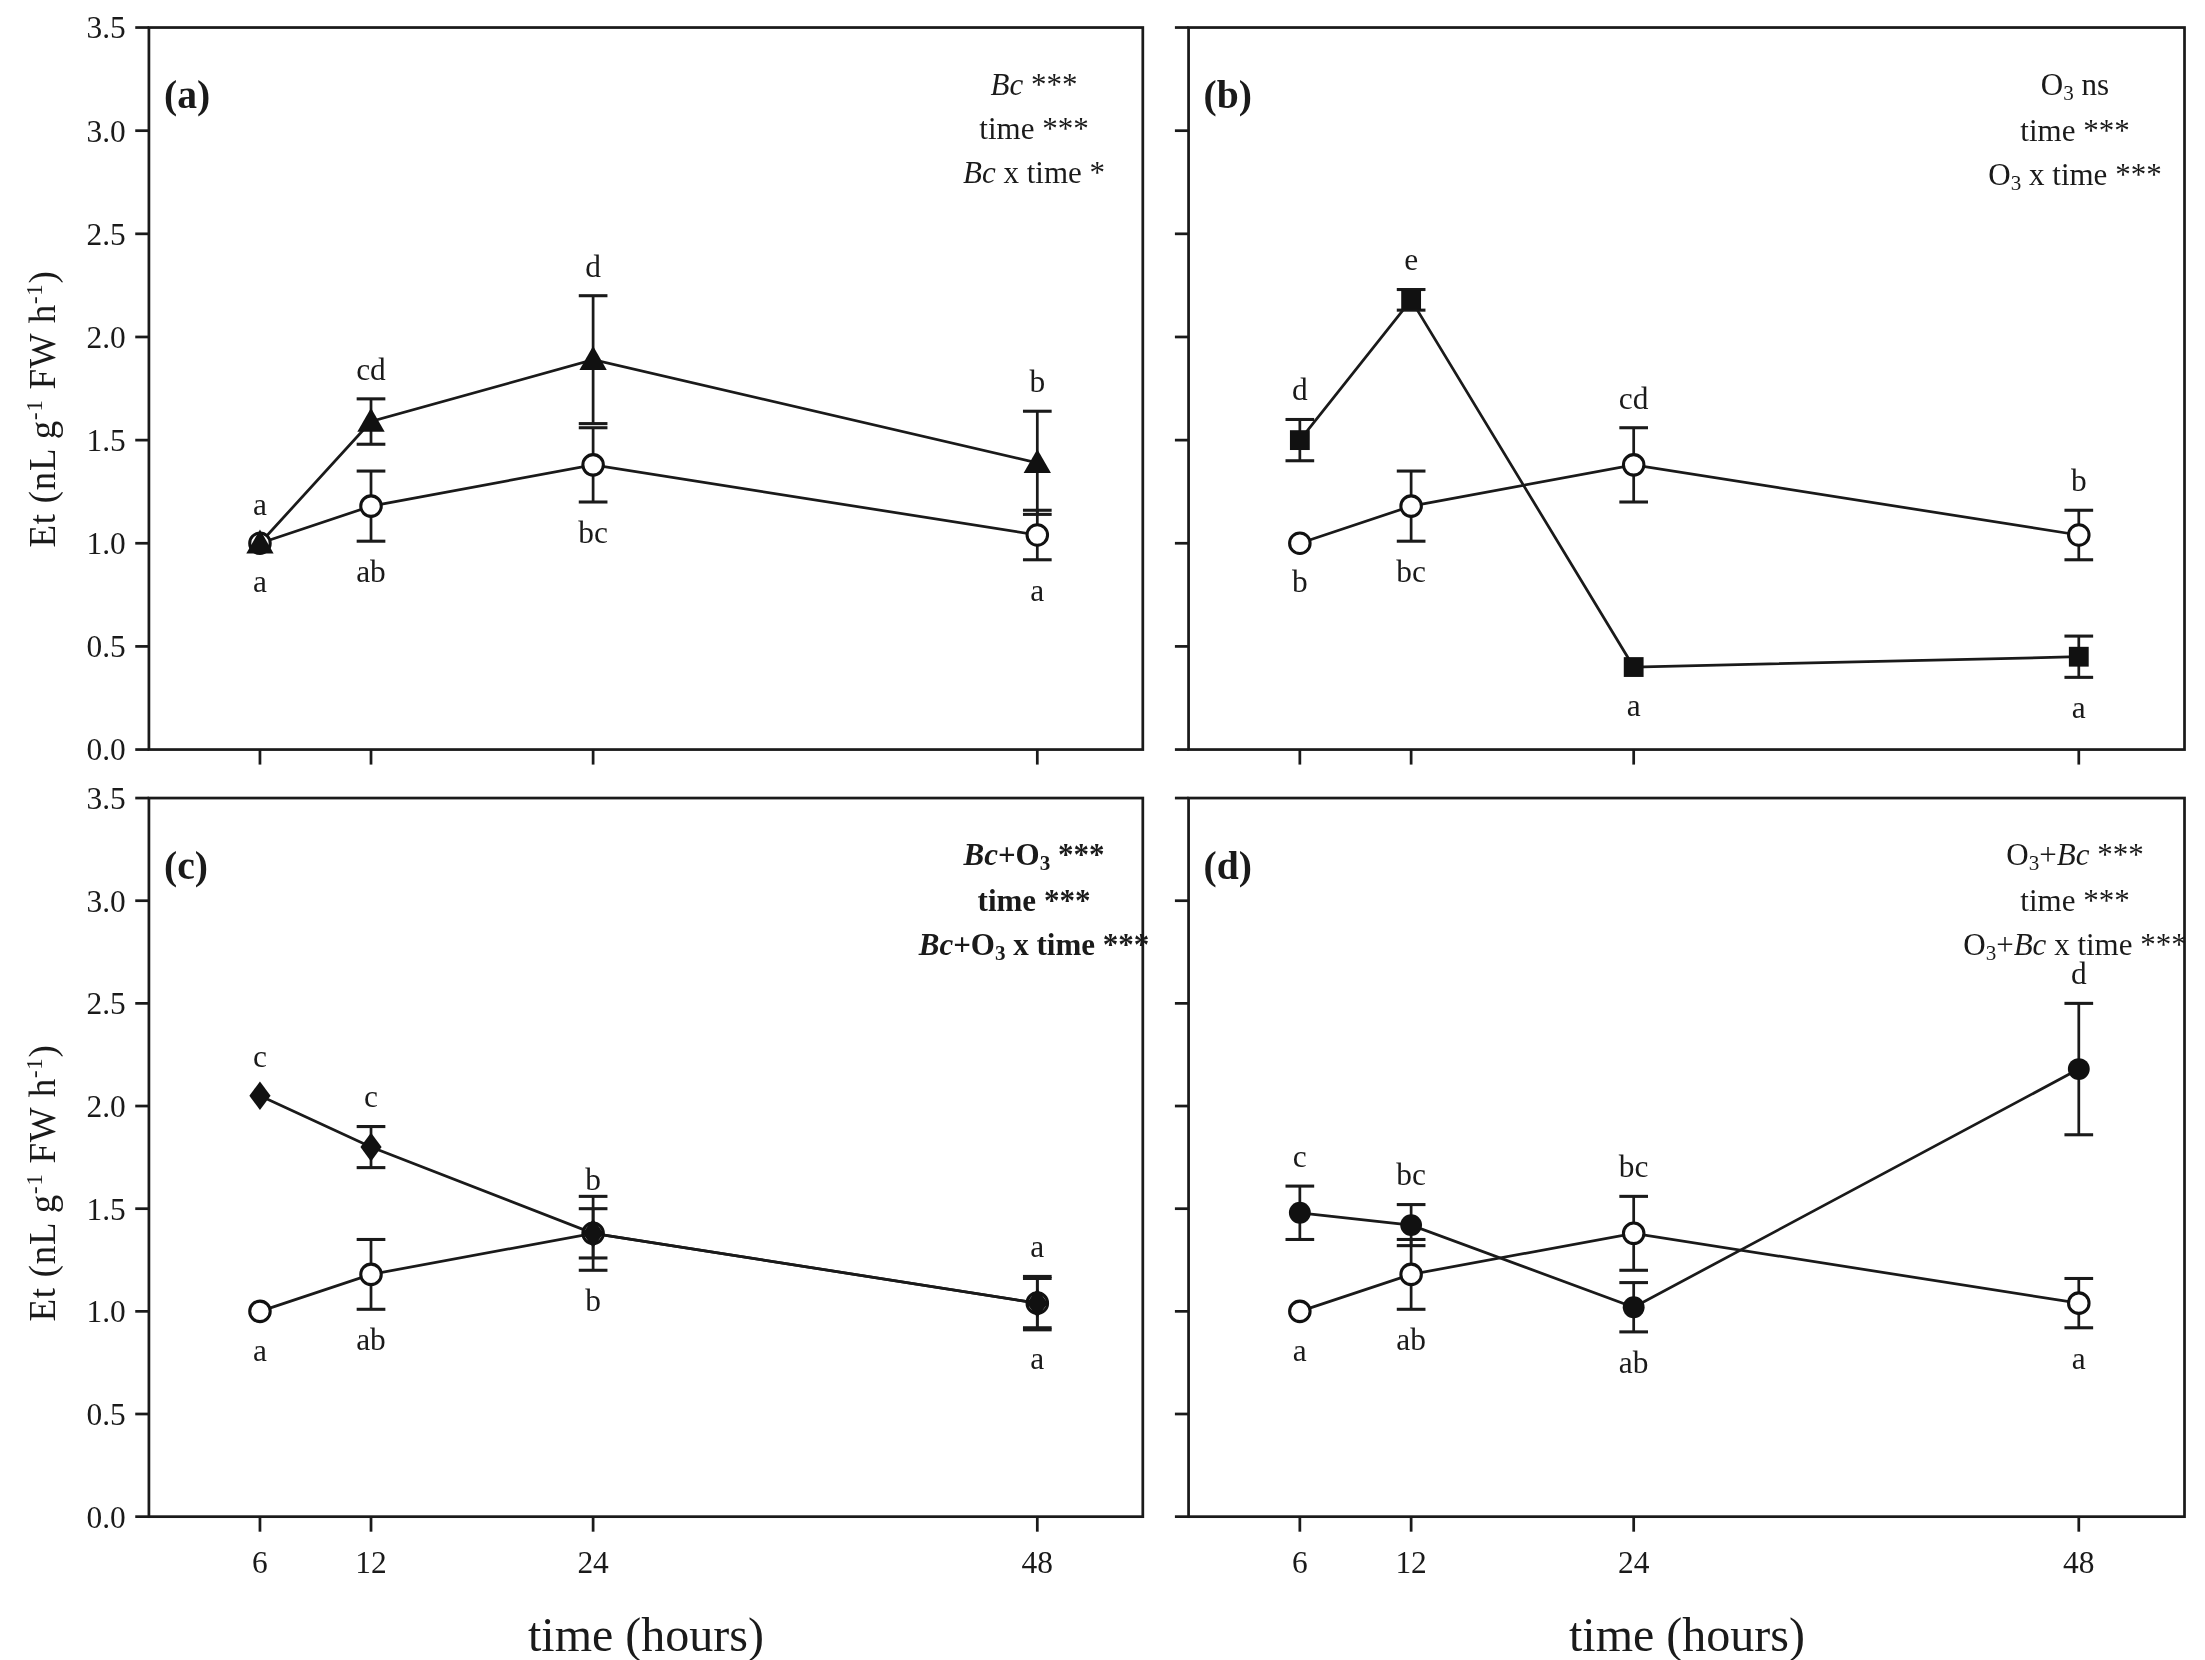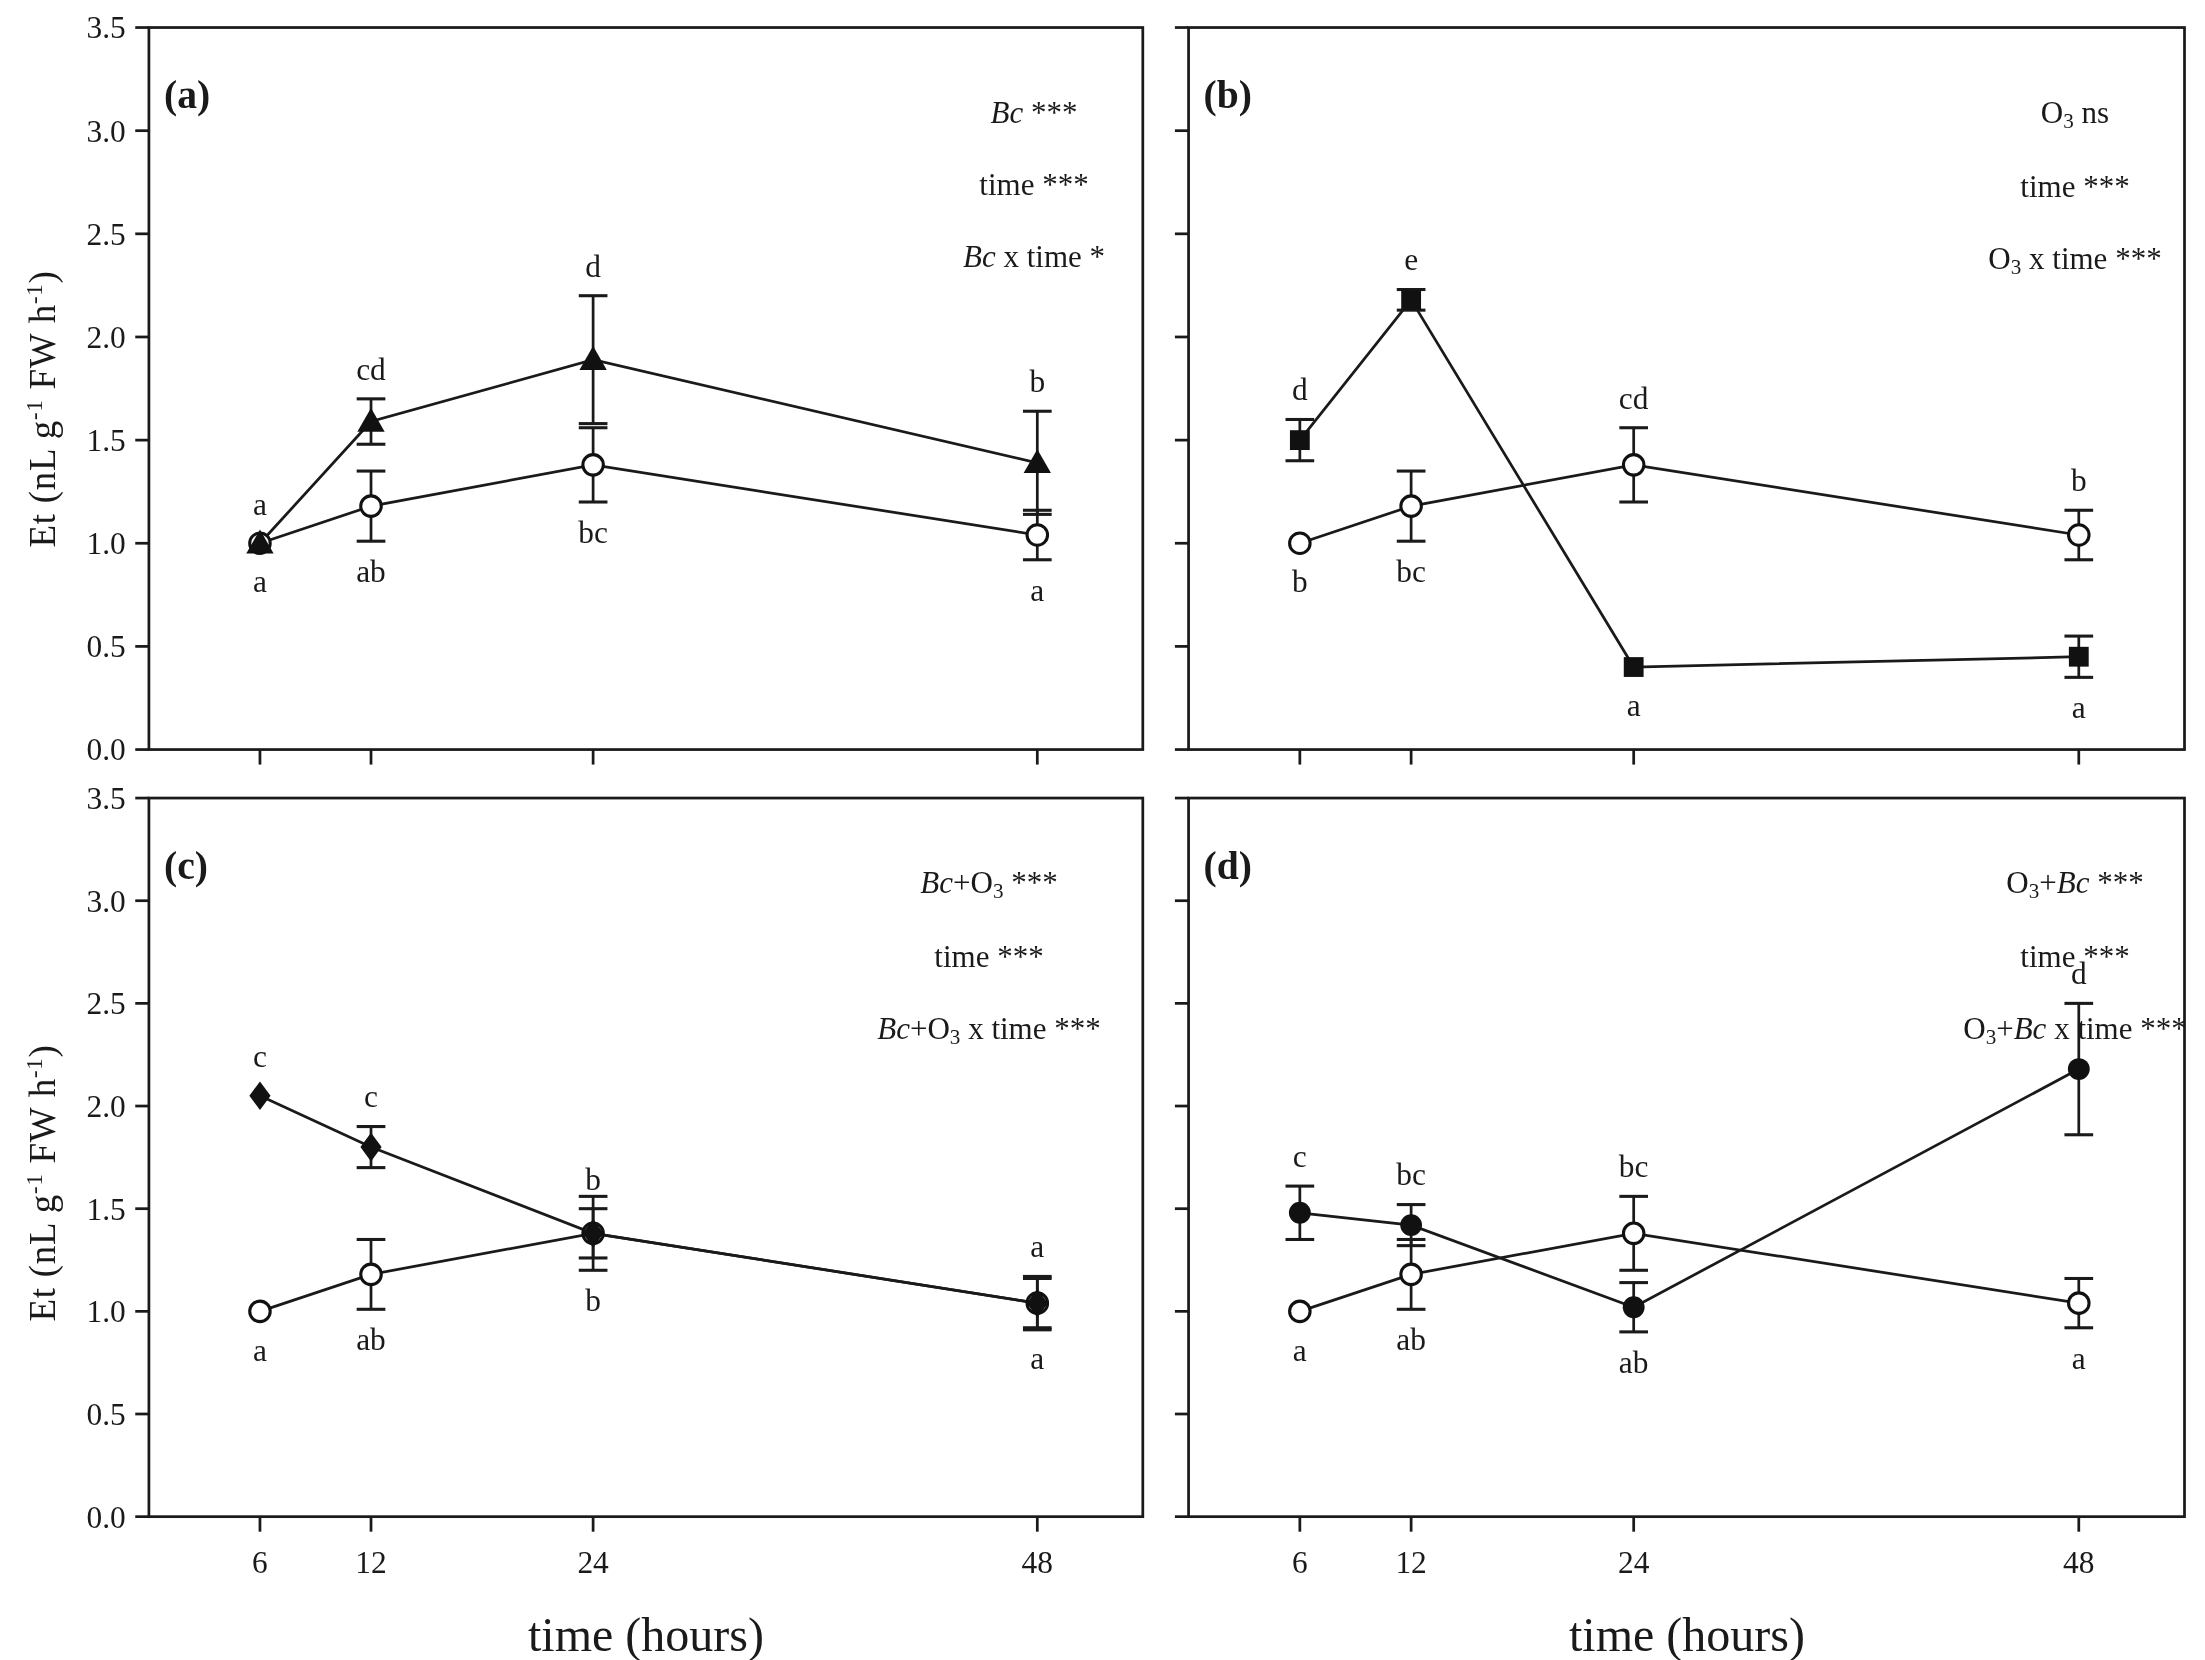--- a/index.html
+++ b/index.html
@@ -3,21 +3,21 @@
 <meta charset="utf-8">
 <style>
   html,body{margin:0;padding:0;background:#ffffff;}
   body{width:2205px;height:1661px;font-family:"Liberation Serif","DejaVu Serif",serif;color:#1a1a1a;}
   .fig{position:relative;width:2205px;height:1661px;background:#fff;overflow:hidden;}
   #plot{position:absolute;left:0;top:0;}
   #plot text{font-family:"Liberation Serif","DejaVu Serif",serif;fill:#1a1a1a;}
   .ylabel{position:absolute;transform:translate(-50%,-50%) rotate(-90deg);font-size:37px;white-space:nowrap;letter-spacing:0.7px;}
   .xlabel{position:absolute;transform:translateX(-50%);font-size:48px;white-space:nowrap;}
   .anno{position:absolute;width:314px;text-align:center;font-size:31px;line-height:1.42;}
-  .anno .line{white-space:nowrap;margin-top:28px;}
+  .anno .line{white-space:nowrap;}
   .it{font-style:italic;}
   .sb{font-size:0.68em;vertical-align:-0.22em;}
   .sp{font-size:0.62em;vertical-align:0.55em;}
 </style>
 </head>
 <body>
 
 <div class="fig">
   <svg id="plot" width="2205" height="1661" viewBox="0 0 3228 2431">
       <g>
@@ -267,21 +267,21 @@
       <div class="anno" style="left: 877px; top: 63px;">
         <div class="line"><span class="it">Bc</span><span> ***</span></div>
         <div class="line"><span>time ***</span></div>
         <div class="line"><span class="it">Bc</span><span> x time *</span></div>
       </div>
       <div class="anno" style="left: 1918px; top: 63px;">
         <div class="line"><span>O</span><span class="sb">3</span><span> ns</span></div>
         <div class="line"><span>time ***</span></div>
         <div class="line"><span>O</span><span class="sb">3</span><span> x time ***</span></div>
       </div>
-      <div class="anno" style="left: 832px; top: 833px;">
+      <div class="anno" style="left: 877px; top: 833px; font-weight: bold;">
         <div class="line"><span class="it">Bc</span><span>+O</span><span class="sb">3</span><span> ***</span></div>
         <div class="line"><span>time ***</span></div>
         <div class="line"><span class="it">Bc</span><span>+O</span><span class="sb">3</span><span> x time ***</span></div>
       </div>
       <div class="anno" style="left: 1918px; top: 833px;">
         <div class="line"><span>O</span><span class="sb">3</span><span>+</span><span class="it">Bc</span><span> ***</span></div>
         <div class="line"><span>time ***</span></div>
         <div class="line"><span>O</span><span class="sb">3</span><span>+</span><span class="it">Bc</span><span> x time ***</span></div>
       </div>
     </div>

